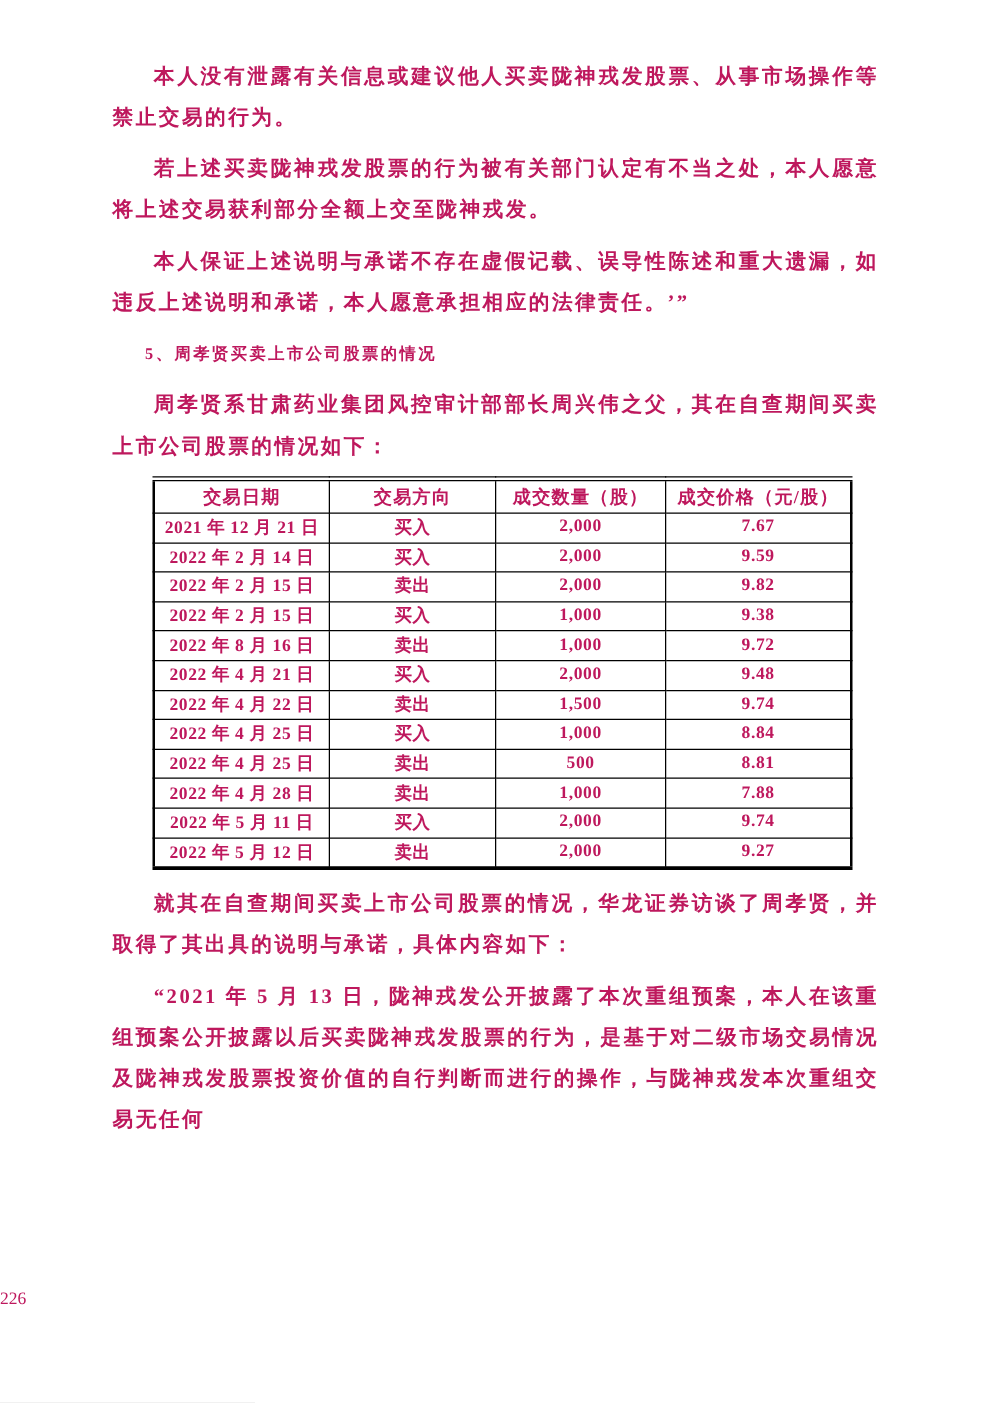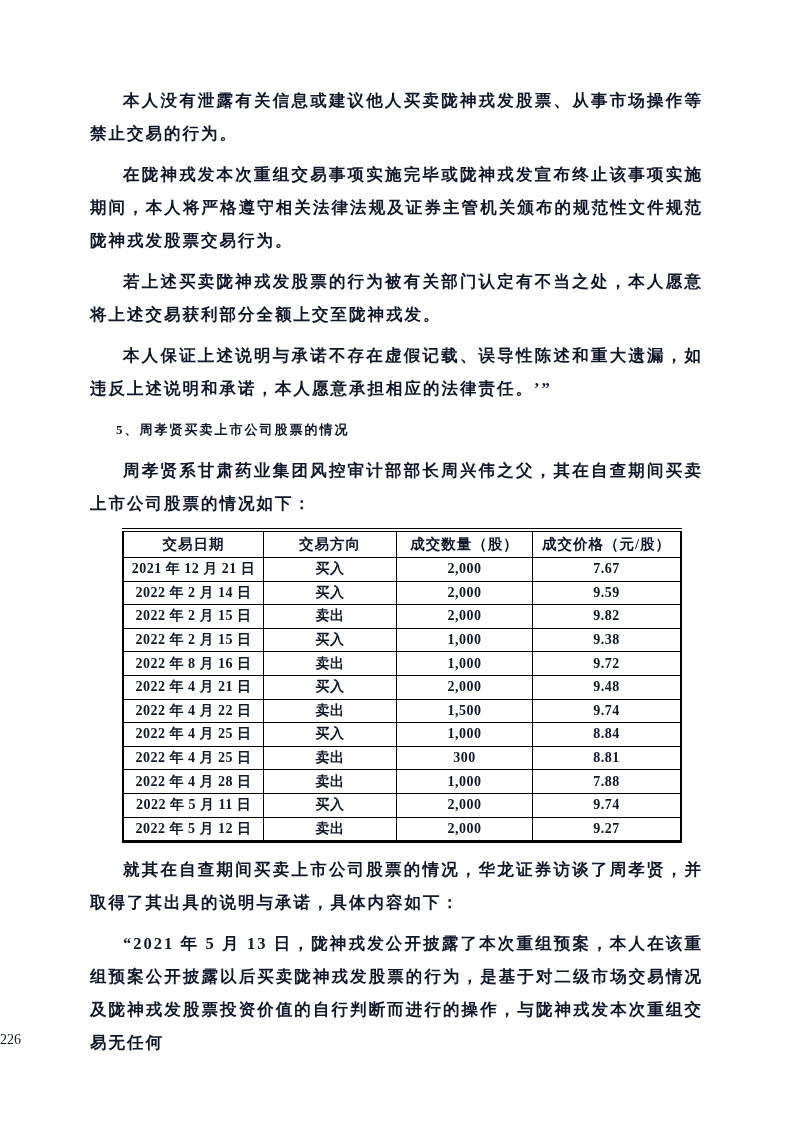--- a/index.html
+++ b/index.html
@@ -3,23 +3,23 @@
 <meta charset="utf-8">
 <style>
   html, body { margin: 0; padding: 0; background: #e8e8e8; }
   .page {
     position: relative;
     width: 793px;
     height: 1122px;
     margin: 0 auto;
     background: #ffffff;
     box-sizing: border-box;
-    padding: 84px 90px 0 90px;
+    padding: 44px 90px 0 90px;
     font-family: "Liberation Serif", "DejaVu Serif", serif;
-    color: #0f172a;
+    color: #be185d;
     overflow: hidden;
   }
   .para {
     margin: 0 0 8px 0;
     font-size: 16.5px;
     font-weight: 700;
     line-height: 33px;
     letter-spacing: 2px;
     text-align: justify;
     text-indent: 2em;
@@ -74,21 +74,20 @@
     letter-spacing: 0;
   }
 </style>
 </head>
 <body>
 
 <div class="page">
 
   <p class="para">本人没有泄露有关信息或建议他人买卖陇神戎发股票、从事市场操作等禁止交易的行为。</p>
 
-  <p class="para">在陇神戎发本次重组交易事项实施完毕或陇神戎发宣布终止该事项实施期间，本人将严格遵守相关法律法规及证券主管机关颁布的规范性文件规范陇神戎发股票交易行为。</p>
 
   <p class="para">若上述买卖陇神戎发股票的行为被有关部门认定有不当之处，本人愿意将上述交易获利部分全额上交至陇神戎发。</p>
 
   <p class="para">本人保证上述说明与承诺不存在虚假记载、误导性陈述和重大遗漏，如违反上述说明和承诺，本人愿意承担相应的法律责任。’”</p>
 
   <h3 class="heading">5、周孝贤买卖上市公司股票的情况</h3>
 
   <p class="para">周孝贤系甘肃药业集团风控审计部部长周兴伟之父，其在自查期间买卖上市公司股票的情况如下：</p>
 
   <table class="trades">
@@ -151,21 +150,21 @@
         </tr>
         <tr>
           <td>2022 年 4 月 25 日</td>
           <td>买入</td>
           <td>1,000</td>
           <td>8.84</td>
         </tr>
         <tr>
           <td>2022 年 4 月 25 日</td>
           <td>卖出</td>
-          <td>300</td>
+          <td>500</td>
           <td>8.81</td>
         </tr>
         <tr>
           <td>2022 年 4 月 28 日</td>
           <td>卖出</td>
           <td>1,000</td>
           <td>7.88</td>
         </tr>
         <tr>
           <td>2022 年 5 月 11 日</td>

